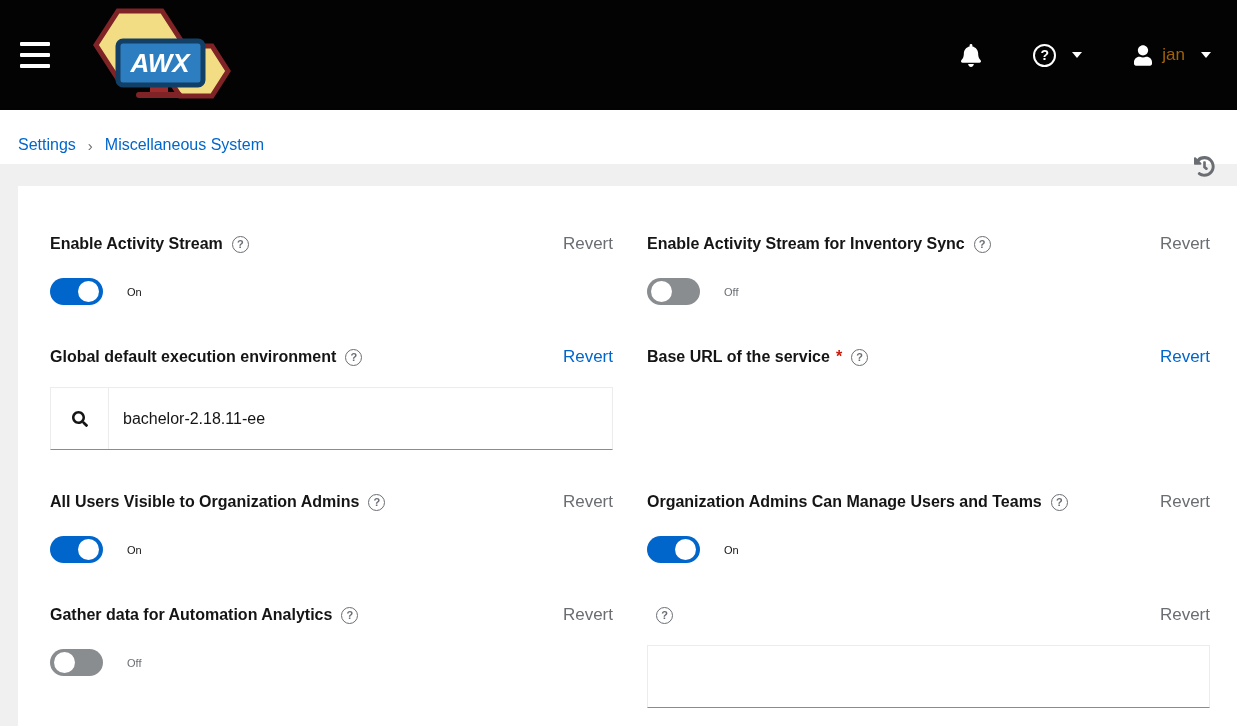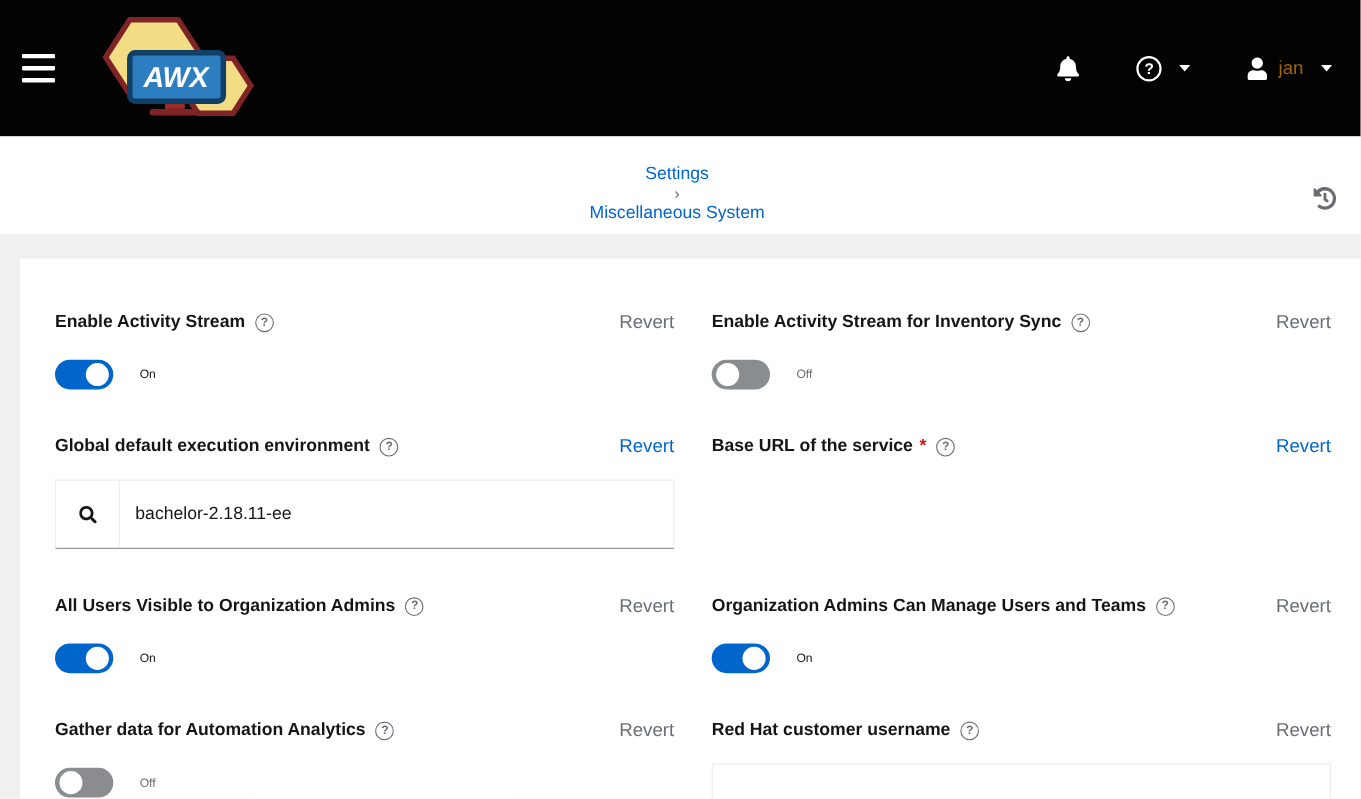--- a/index.html
+++ b/index.html
@@ -6,21 +6,21 @@
   html,body { width: 1237px; height: 726px; overflow: hidden; }
   body {
     font-family: "Liberation Sans", sans-serif;
     background: #f0f0f0;
     color: #151515;
   }
   button { background: none; border: none; font: inherit; color: inherit; cursor: pointer; }
 
   
   .masthead {
-    height: 124px;
+    height: 110px;
     background: #030303;
     display: flex;
     align-items: center;
     padding: 0 26px 0 20px;
   }
   .hamburger { display: flex; flex-direction: column; gap: 7px; margin-right: 28px; padding: 4px 0; }
   .hamburger .bar { display:block; width: 30px; height: 4px; background: #fff; border-radius: 1px; }
   .logo { line-height: 0; }
   .head-right { margin-left: auto; display: flex; align-items: center; gap: 52px; }
   .head-icon-btn { display: flex; align-items: center; }
@@ -35,21 +35,21 @@
     border-top: 6px solid #fff;
   }
   .user-btn .username { color: #a16207; font-size: 17px; margin-left: 10px; }
 
   
   .subheader {
     background: #fff;
     padding: 26px 24px 10px 18px;
     position: relative;
   }
-  .breadcrumb { display: flex; align-items: center; font-size: 16px; flex-direction: column; }
+  .breadcrumb { display: flex; align-items: center; font-size: 16px; }
   .breadcrumb a { color: #0066cc; text-decoration: none; cursor: pointer; }
   .bc-sep { color: #6a6e73; margin: 0 12px; font-size: 15px; }
   .page-title { font-size: 27px; font-weight: 700; color: #151515; margin-top: 8px; letter-spacing: 0.2px; }
   .history-btn { position: absolute; right: 22px; top: 46px; line-height: 0; }
 
   
   .content-card {
     background: #fff;
     margin: 22px 0 0 18px;
     min-height: 500px;
@@ -272,21 +272,20 @@
         <span class="switch">
             <span class="knob"></span>
           </span>
         <span class="switch-label">Off</span>
       </div>
     </div>
 
     <div class="field">
       <div class="field-head">
         <div class="label-wrap">
-          <span class="label">Red Hat customer username</span>
           <span class="help">?</span>
         </div>
         <button class="revert">Revert</button>
       </div>
       <div class="input-box">
         <input class="text-input" type="text" value="" style="">
       </div>
     </div>
 
   </div>

